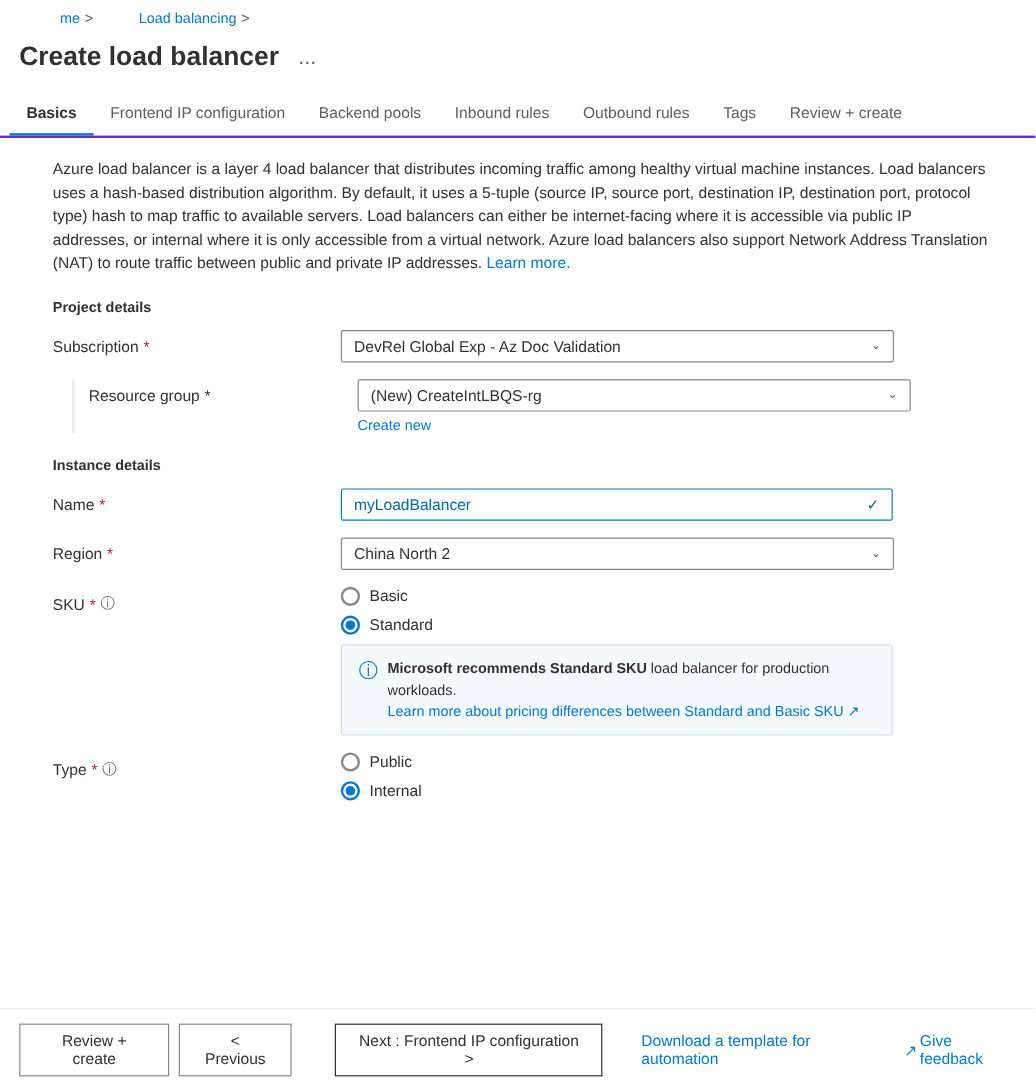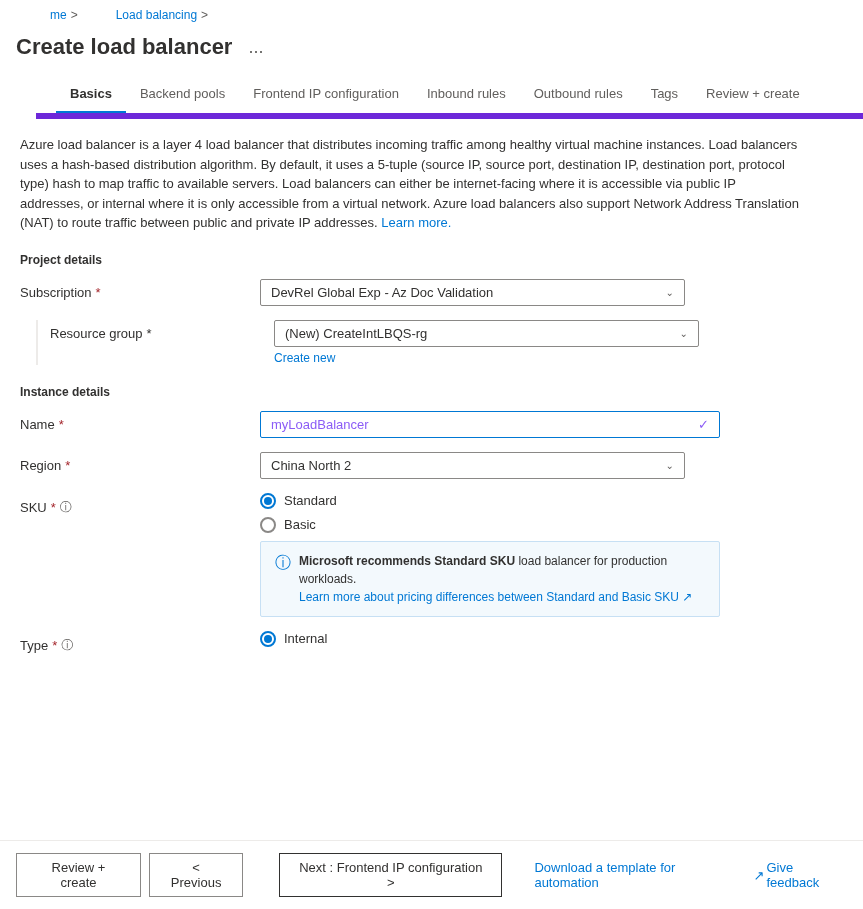--- a/index.html
+++ b/index.html
@@ -6,39 +6,39 @@
     body { font-family: 'Segoe UI', Arial, sans-serif; font-size: 13px; color: #323130; background: #fff; }
 
     .breadcrumb { display: flex; align-items: center; padding: 8px 16px; font-size: 12px; color: #0078d4; }
     .breadcrumb span { color: #605e5c; margin: 0 4px; }
     .breadcrumb a { color: #0078d4; text-decoration: none; padding-left: 34px; }
 
     .page-title { padding: 4px 16px 16px 16px; display: flex; align-items: center; gap: 16px; }
     .page-title h1 { font-size: 22px; font-weight: 600; color: #323130; }
     .page-title .ellipsis { font-size: 18px; color: #605e5c; cursor: pointer; }
 
-    .tabs { display: flex; border-bottom: 6px solid #6d28d9; padding: 0 20px; gap: 0; margin-left: 36px; }
+    .tabs { display: flex; border-bottom: 2px solid #6d28d9; padding: 0 8px; gap: 0; }
     .tab { padding: 10px 14px; font-size: 13px; color: #605e5c; cursor: pointer; border-bottom: 2px solid transparent; white-space: nowrap; }
     .tab.active { color: #323130; border-bottom: 2px solid #0078d4; font-weight: 600; }
 
-    .content { padding: 16px 20px; max-width: 820px; }
+    .content { padding: 16px 20px; max-width: 820px; margin-left: 24px; }
 
     .description-box { font-size: 13px; color: #323130; line-height: 1.5; margin-bottom: 20px; }
     .description-box a { color: #0078d4; text-decoration: none; }
 
     .section-title { font-size: 12px; font-weight: 600; color: #323130; margin-bottom: 12px; margin-top: 8px; }
 
     .form-group { display: flex; align-items: flex-start; margin-bottom: 14px; }
     .form-label { width: 240px; min-width: 240px; font-size: 13px; color: #323130; padding-top: 6px; display: flex; align-items: center; gap: 4px; }
     .form-label .required { color: #a4262c; }
     .form-label .info-icon { color: #605e5c; font-size: 12px; cursor: pointer; }
 
     .form-control-wrap { flex: 1; }
 
-    .dropdown { width: 425px; border: 1px solid #8a8886; border-radius: 2px; padding: 5px 10px; font-size: 13px; color: #323130; background: #fff; display: flex; align-items: center; justify-content: space-between; cursor: pointer; gap: 16px; }
+    .dropdown { width: 461px; border: 1px solid #8a8886; border-radius: 2px; padding: 5px 10px; font-size: 13px; color: #323130; background: #fff; display: flex; align-items: center; justify-content: space-between; cursor: pointer; gap: 16px; }
 
     .dropdown-arrow { font-size: 10px; color: #605e5c; }
 
     .resource-group-wrap { margin-left: 16px; border-left: 2px solid #edebe9; padding-left: 12px; }
     .resource-group-inner { display: flex; align-items: flex-start; }
     .rg-label { width: 224px; min-width: 224px; font-size: 13px; color: #323130; padding-top: 6px; display: flex; align-items: center; gap: 4px; }
     .create-new { color: #0078d4; font-size: 12px; text-decoration: none; cursor: pointer; display: inline-block; margin-top: 4px; }
 
     .radio-group { display: flex; flex-direction: column; gap: 8px; }
     .radio-item { display: flex; align-items: center; gap: 8px; cursor: pointer; }
@@ -56,41 +56,41 @@
 
     .instance-section { margin-top: 20px; }
 
     .footer { position: fixed; bottom: 0; left: 0; right: 0; background: #fff; border-top: 1px solid #edebe9; padding: 12px 16px; display: flex; align-items: center; gap: 8px; }
     .btn-primary { background: #fff; border: 1px solid #8a8886; padding: 6px 16px; font-size: 13px; cursor: pointer; color: #323130; }
     .btn-outline { background: #fff; border: 1px solid #8a8886; padding: 6px 16px; font-size: 13px; cursor: pointer; color: #323130; }
     .btn-next { background: #fff; border: 1px solid #323130; padding: 6px 16px; font-size: 13px; cursor: pointer; color: #323130; font-weight: 500; margin-left: 28px; }
     .footer-link { color: #0078d4; font-size: 13px; text-decoration: none; cursor: pointer; margin-left: 16px; }
     .footer-feedback { color: #0078d4; font-size: 13px; text-decoration: none; cursor: pointer; margin-left: 8px; display: flex; align-items: center; gap: 2px; }
 
-    .name-input-box { width: 460px; border: 1px solid #0078d4; border-radius: 2px; padding: 5px 10px; font-size: 13px; color: #8b5cf6; background: #fff; display: flex; align-items: center; justify-content: space-between; }
+    .name-input-box { width: 460px; border: 1px solid #0078d4; border-radius: 2px; padding: 5px 10px; font-size: 13px; color: #0369a1; background: #fff; display: flex; align-items: center; justify-content: space-between; }
   </style>
 </head>
 <body>
 
 <div class="breadcrumb">
   <a>me</a>
   <span>&gt;</span>
   <a>Load balancing</a>
   <span>&gt;</span>
 </div>
 
 <div class="page-title">
   <h1>Create load balancer</h1>
   <span class="ellipsis">...</span>
 </div>
 
 <div class="tabs">
   <div class="tab active">Basics</div>
+  <div class="tab">Frontend IP configuration</div>
   <div class="tab">Backend pools</div>
-  <div class="tab">Frontend IP configuration</div>
   <div class="tab">Inbound rules</div>
   <div class="tab">Outbound rules</div>
   <div class="tab">Tags</div>
   <div class="tab">Review + create</div>
 </div>
 
 <div class="content">
 
   <div class="description-box">
     <span>Azure load balancer is a layer 4 load balancer that distributes incoming traffic among healthy virtual machine instances. Load balancers uses a hash-based distribution algorithm. By default, it uses a 5-tuple (source IP, source port, destination IP, destination port, protocol type) hash to map traffic to available servers. Load balancers can either be internet-facing where it is accessible via public IP addresses, or internal where it is only accessible from a virtual network. Azure load balancers also support Network Address Translation (NAT) to route traffic between public and private IP addresses.</span>
@@ -163,46 +163,50 @@
 
     <div class="form-group">
       <div class="form-label">
         <span>SKU</span>
         <span class="required">*</span>
         <span class="info-icon">ⓘ</span>
       </div>
       <div class="form-control-wrap">
         <div class="radio-group">
           <div class="radio-item">
+            <div class="radio-circle empty"></div>
+            <span class="radio-label">Basic</span>
+          </div>
+          <div class="radio-item">
             <div class="radio-circle selected"></div>
             <span class="radio-label">Standard</span>
-          </div>
-          <div class="radio-item">
-            <div class="radio-circle empty"></div>
-            <span class="radio-label">Basic</span>
           </div>
         </div>
         <div class="info-box">
           <span class="info-box-icon">ⓘ</span>
           <div class="info-box-text">
             <strong>Microsoft recommends Standard SKU</strong> load balancer for production workloads.<br>
             <a>Learn more about pricing differences between Standard and Basic SKU ↗</a>
           </div>
         </div>
       </div>
     </div>
 
     <div class="form-group">
       <div class="form-label">
         <span>Type</span>
         <span class="required">*</span>
         <span class="info-icon">ⓘ</span>
       </div>
       <div class="form-control-wrap">
         <div class="radio-group">
+          <div class="radio-item">
+            <div class="radio-circle empty"></div>
+            <span class="radio-label">Public</span>
+          </div>
           <div class="radio-item">
             <div class="radio-circle selected"></div>
             <span class="radio-label">Internal</span>
           </div>
         </div>
       </div>
     </div>
 
   </div>
 </div>

